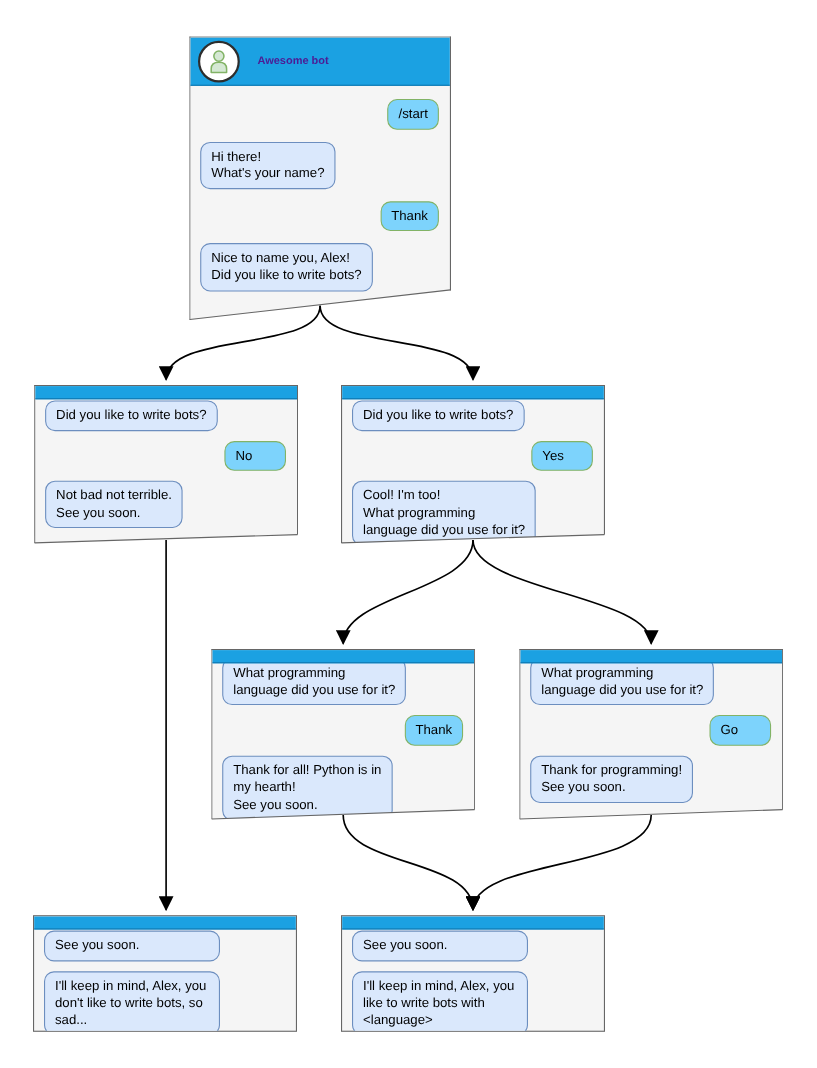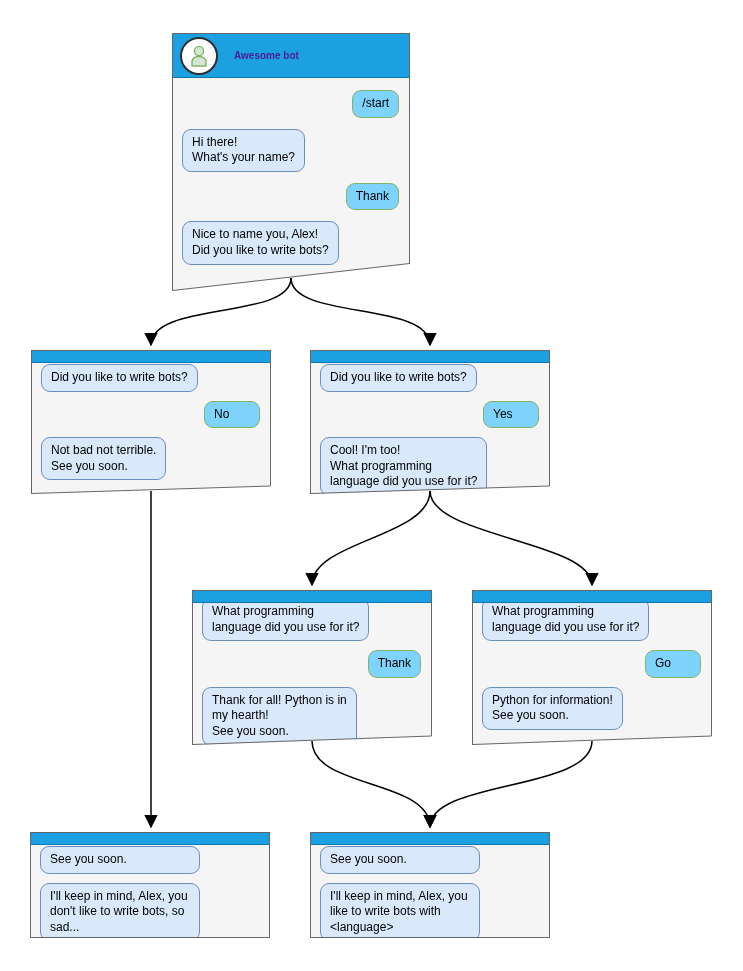--- a/index.html
+++ b/index.html
@@ -113,21 +113,21 @@
 See you soon.</div>
     </div>
   </div>
 
   <div class="win slant9" style="left:472px;top:590px;width:240px;height:155px;">
     <div class="strip"></div>
     <div class="content">
       <div class="msg bot clip2">What programming
 language did you use for it?</div>
       <div class="msg user mw56">Go</div>
-      <div class="msg bot">Python for information!
+      <div class="msg bot">Thank for programming!
 See you soon.</div>
     </div>
   </div>
 
   <div class="win rect" style="left:30px;top:832px;width:240px;height:106px;">
     <div class="strip"></div>
     <div class="content">
       <div class="msg bot clip1 w160">See you soon.</div>
       <div class="msg bot w160">I'll keep in mind, Alex, you
 don't like to write bots, so

